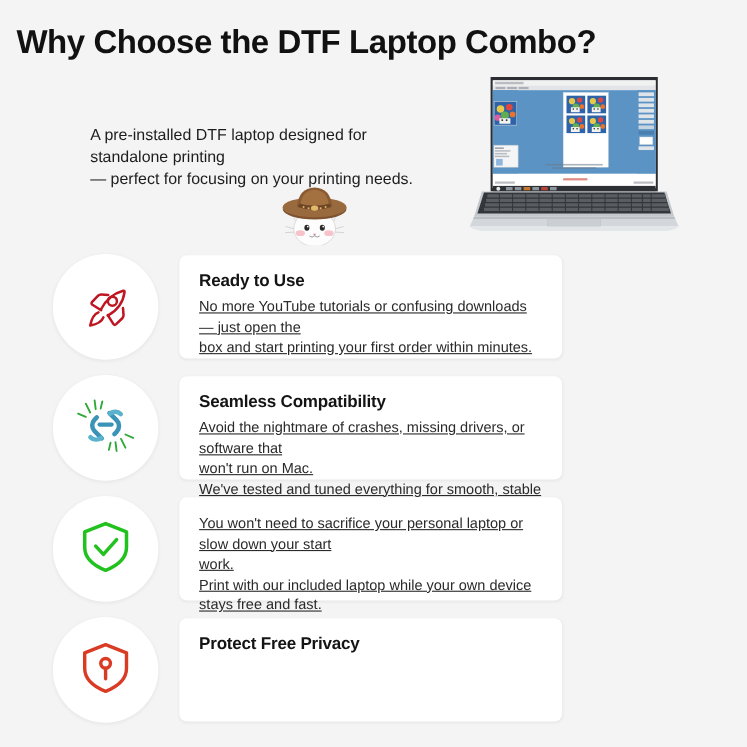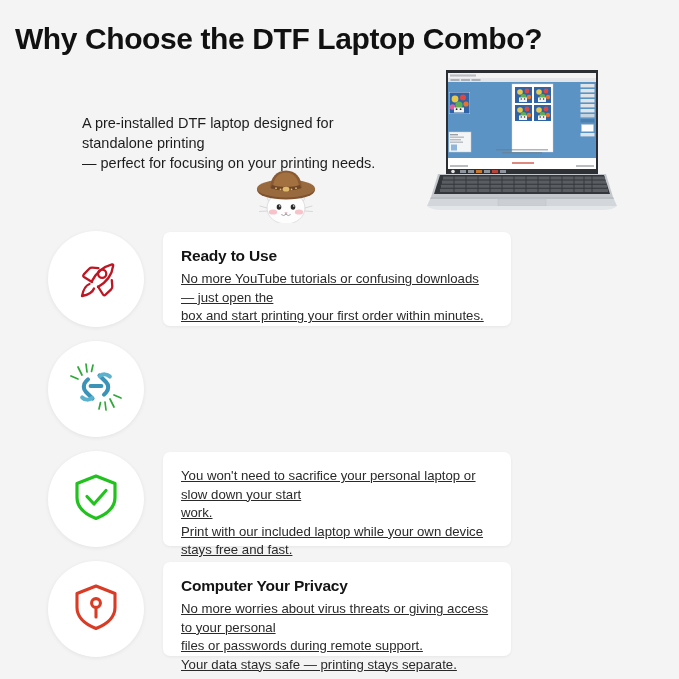--- a/index.html
+++ b/index.html
@@ -347,20 +347,26 @@
             <path d="M23.5 38.5 L17 32 a7.5 7.5 0 0 1 0 -10.6 l2 -2"></path>
             <path d="M21.5 26 L32.5 26" stroke-width="3.8"></path>
           </g>
           <g stroke="#5ab2cd" stroke-width="4.1" stroke-linejoin="round" fill="none">
             <path d="M31 16 a7.5 7.5 0 0 1 9.8 0.5"></path>
             <path d="M23 38 a7.5 7.5 0 0 1 -9.8 -0.5"></path>
           </g>
         </svg>
       </span>
     </div>
+    <div class="card">
+      <div class="card-title">Seamless Compatibility</div>
+      <div class="card-body">Avoid the nightmare of crashes, missing drivers, or software that
+won't run on Mac.
+We've tested and tuned everything for smooth, stable printing.</div>
+    </div>
   </div>
 
   <div class="feature-row">
     <div class="icon-badge">
       <span>
         <svg width="54" height="54" viewBox="0 0 54 54" fill="none" stroke="#22c21e" stroke-width="3.2" stroke-linecap="round" stroke-linejoin="round">
           <path d="M27 6 L46 13.5 v14 q0 13.5 -19 21 q-19 -7.5 -19 -21 v-14 Z"></path>
           <path d="M18 26.5 L25 34 L37 20.5"></path>
         </svg>
       </span>
@@ -376,20 +382,17 @@
     <div class="icon-badge">
       <span>
         <svg width="54" height="54" viewBox="0 0 54 54" fill="none" stroke="#d93b24" stroke-width="3.1" stroke-linecap="round" stroke-linejoin="round">
           <path d="M27 6 L46 13.5 v14 q0 13.5 -19 21 q-19 -7.5 -19 -21 v-14 Z"></path>
           <circle cx="27" cy="23" r="4.4"></circle>
           <path d="M27 27.5 L27 37"></path>
         </svg>
       </span>
     </div>
     <div class="card">
-      <div class="card-title">Computer Your Privacy</div>
-      <div class="card-body">No more worries about virus threats or giving access to your personal
-files or passwords during remote support.
-Your data stays safe — printing stays separate.</div>
+      <div class="card-title">Protect Free Privacy</div>
     </div>
   </div>
 
 </div>
 
 </body></html>

